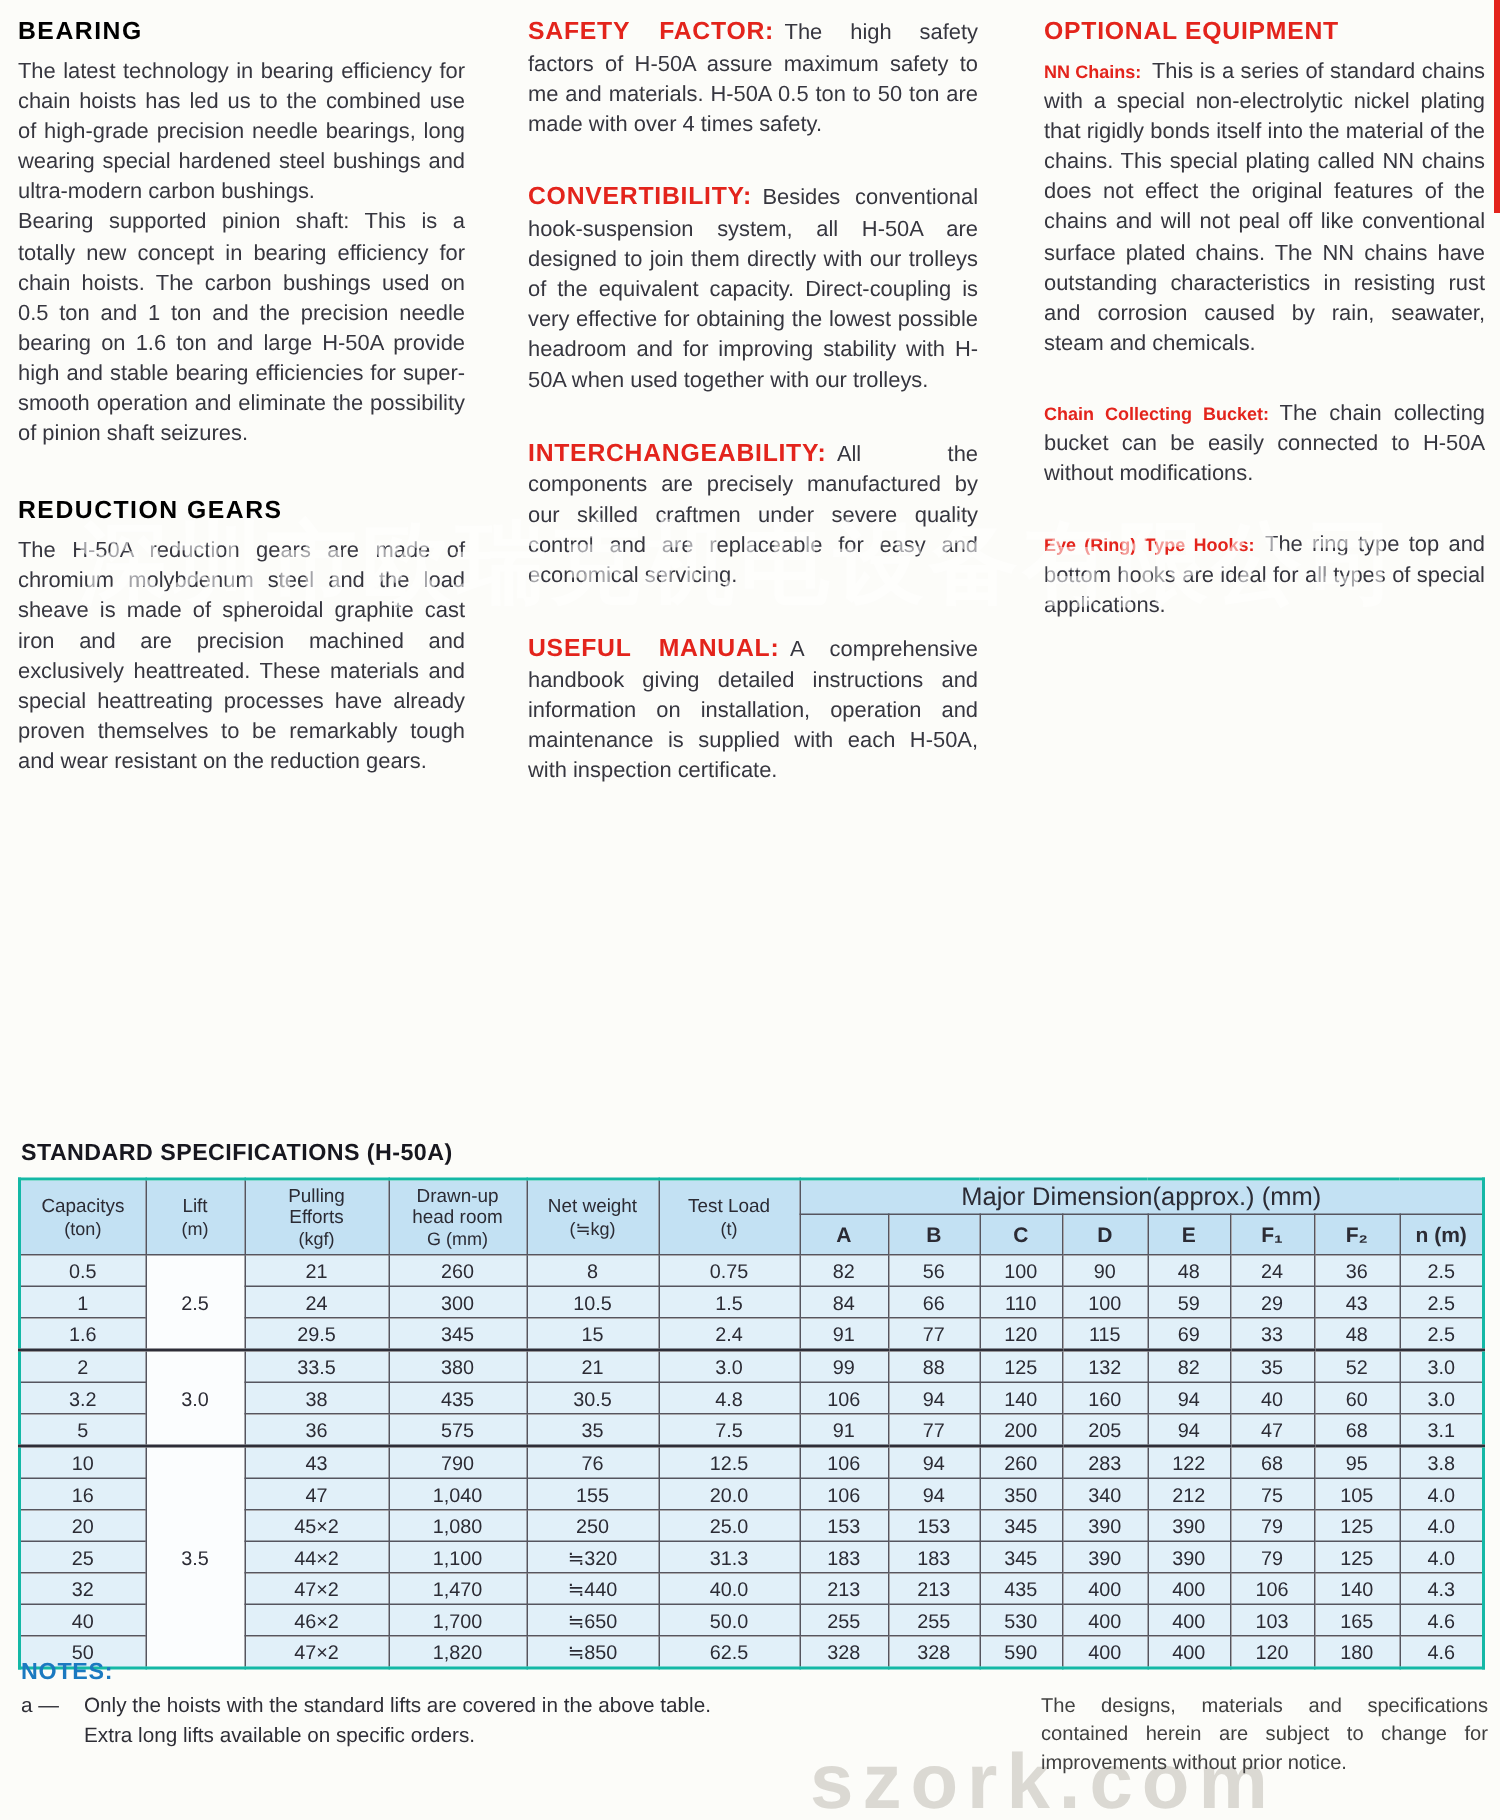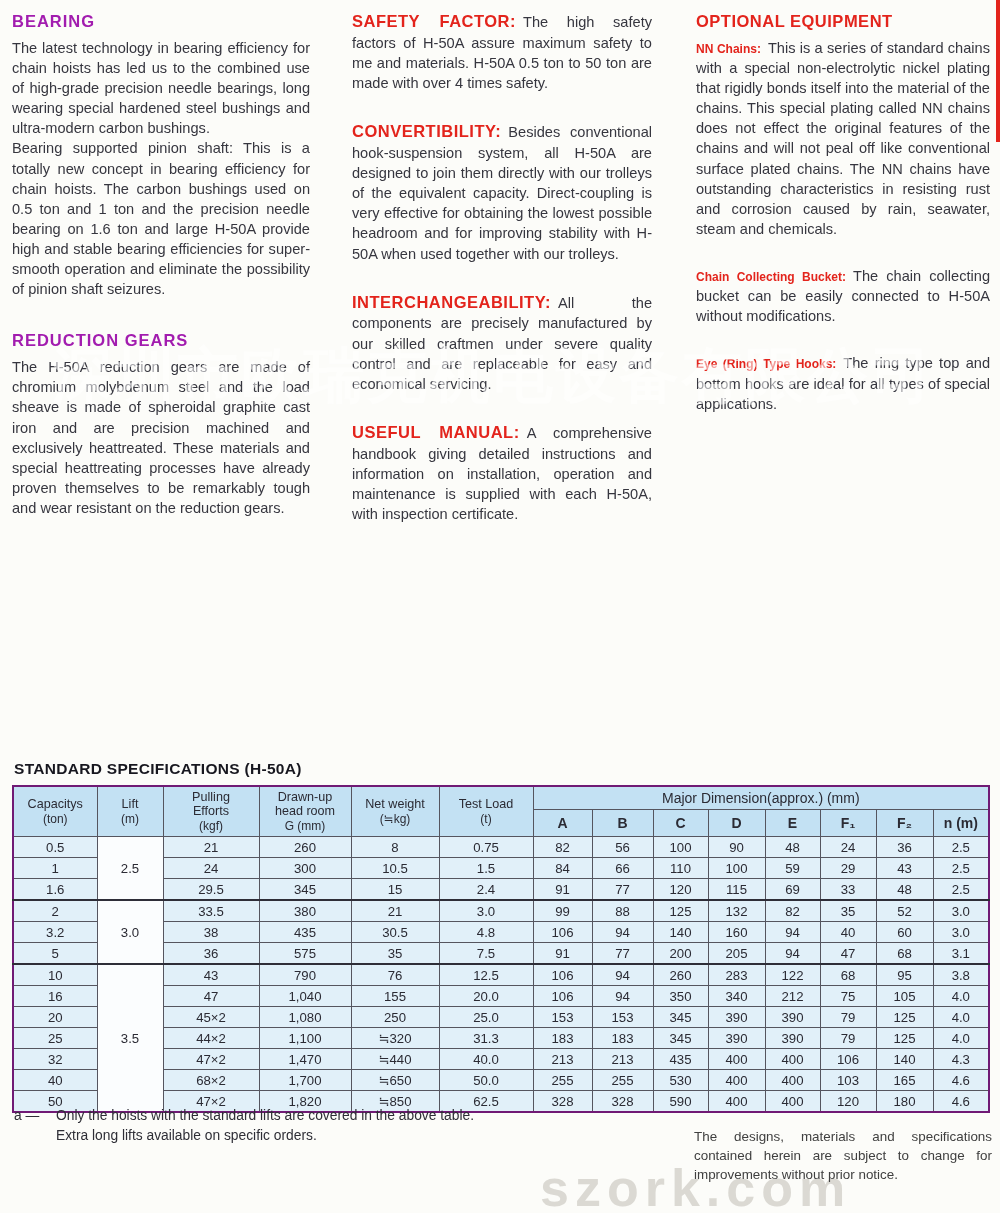--- a/index.html
+++ b/index.html
@@ -15,21 +15,21 @@
     position:absolute;
     text-align:justify;
     font-size:14.6px;
     line-height:1.38;
     color:#36363f;
   }
   .col1{left:12px;top:10px;width:298px;}
   .col2{left:352px;top:10px;width:300px;}
   .col3{left:696px;top:10px;width:294px;}
   .h-blue{
-    color:#a21caf;font-weight:bold;font-size:16.5px;letter-spacing:1px;
+    color:#000000;font-weight:bold;font-size:16.5px;letter-spacing:1px;
   }
   .h-red{
     color:#e3241c;font-weight:bold;font-size:16.5px;letter-spacing:0.5px;margin-top:36px;
   }
   .h-red-sm{
     color:#e3241c;font-weight:bold;font-size:12px;
   }
   .h-block{display:block;margin:0 0 5px 0;}
   .inline-head{margin-right:7px;}
   p.body-p{margin:0 0 0 0;}
@@ -56,33 +56,33 @@
   }
 
   
   .table-section{position:absolute;left:12px;top:760px;width:812px;}
   .table-title{
     font-size:15.5px;font-weight:bold;color:#17171f;margin:0 0 7px 2px;
     letter-spacing:0.3px;
   }
   table.spec{
     border-collapse:collapse;table-layout:fixed;width:976px;
-    border:2px solid #701a75;
+    border:2px solid #14b8a6;
     font-size:13.2px;color:#2b2b34;
   }
   table.spec th, table.spec td{
     border:1px solid #55555f;
     text-align:center;vertical-align:middle;
     padding:1px 2px;
     overflow:hidden;white-space:nowrap;
   }
   table.spec thead th{
     background:#c3e1f3;font-weight:normal;font-size:12.6px;line-height:1.18;
   }
-  table.spec thead th.major-th{height:20px;font-size:14px;}
+  table.spec thead th.major-th{height:20px;font-size:17px;}
   table.spec thead th.dim-th{font-weight:bold;font-size:14px;height:24px;}
   table.spec tbody td{
     background:#e1f0f9;height:18px;
   }
   table.spec tbody td.lift-cell{background:#fbfdfe;}
   table.spec tbody tr.group-start td{border-top:2px solid #2e2e38;}
   .th-line{display:block;}
   .th-unit{display:block;font-size:12px;}
 
   
@@ -351,21 +351,21 @@
           <td>213</td>
           <td>435</td>
           <td>400</td>
           <td>400</td>
           <td>106</td>
           <td>140</td>
           <td>4.3</td>
         </tr>
         <tr>
           <td>40</td>
-          <td>68×2</td>
+          <td>46×2</td>
           <td>1,700</td>
           <td>≒650</td>
           <td>50.0</td>
           <td>255</td>
           <td>255</td>
           <td>530</td>
           <td>400</td>
           <td>400</td>
           <td>103</td>
           <td>165</td>
@@ -384,17 +384,18 @@
           <td>400</td>
           <td>120</td>
           <td>180</td>
           <td>4.6</td>
         </tr>
       </tbody>
   </table>
 </div>
 
 <div class="notes">
+  <div class="notes-title">NOTES:</div>
   <div class="note-row"><span class="note-label">a —</span><span>Only the hoists with the standard lifts are covered in the above table.</span></div>
   <div class="note-cont">Extra long lifts available on specific orders.</div>
 </div>
 
 <div class="disclaimer">The designs, materials and specifications contained herein are subject to change for improvements without prior notice.</div>
 
 </body></html>

